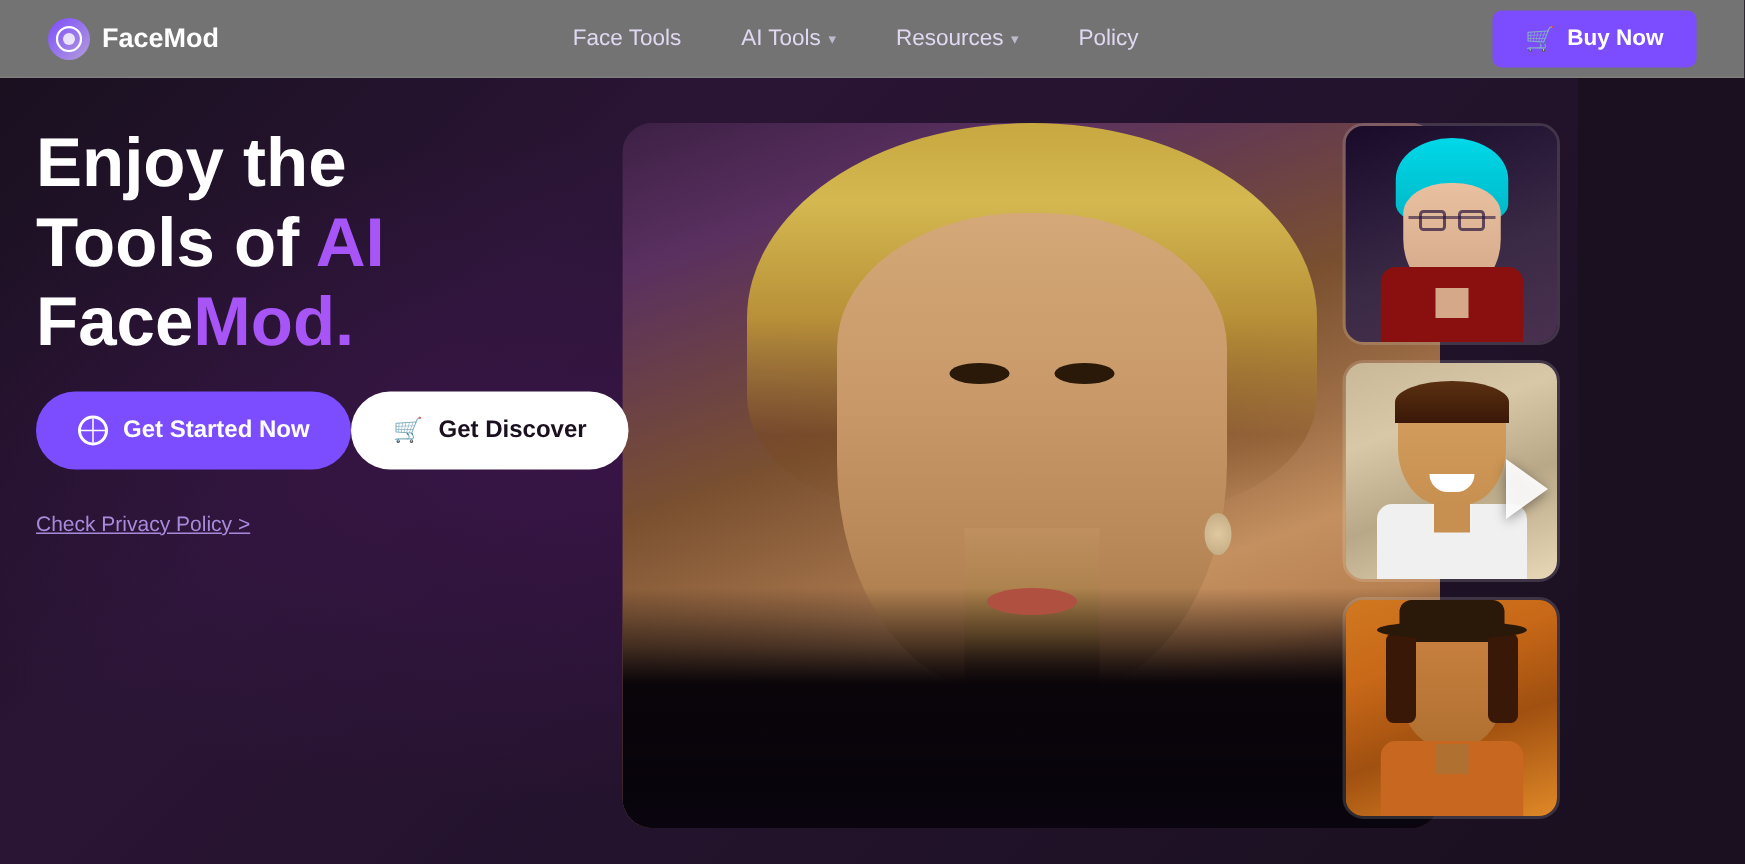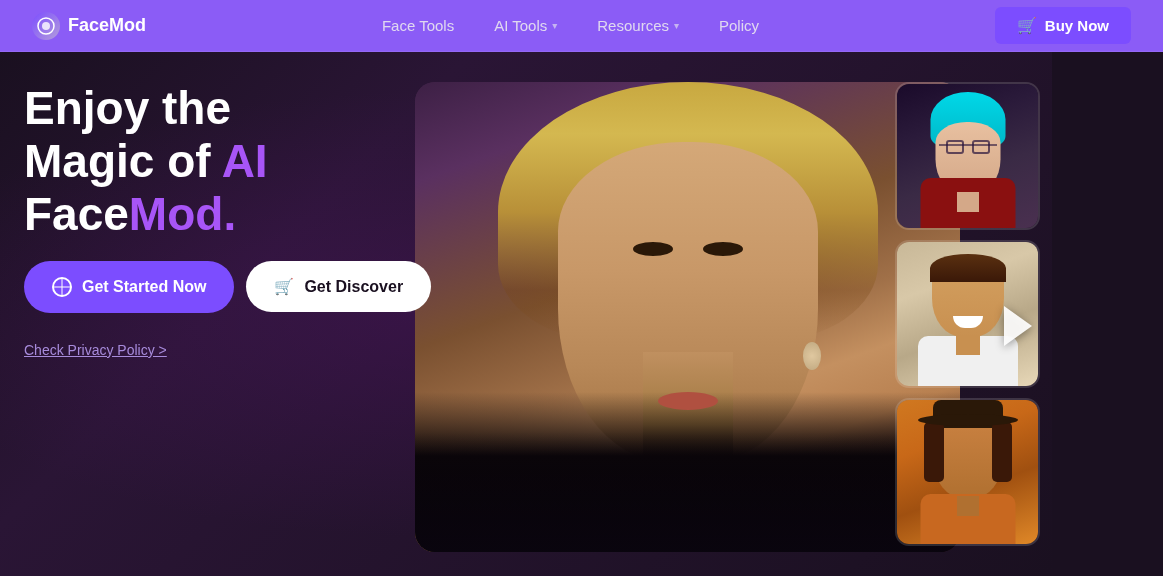--- a/index.html
+++ b/index.html
@@ -12,21 +12,21 @@
       color: white;
     }
 
     
     nav {
       display: flex;
       align-items: center;
       justify-content: space-between;
       padding: 0 32px;
       height: 52px;
-      background: #8b5cf6;
+      background: #737373;
       border-bottom: 1px solid rgba(255,255,255,0.08);
       position: relative;
       z-index: 10;
     }
     .nav-logo {
       display: flex;
       align-items: center;
       gap: 8px;
       font-weight: 700;
       font-size: 18px;
@@ -119,21 +119,21 @@
     }
     .hero-desc {
       font-size: 15px;
       color: #c4b8d8;
       line-height: 1.6;
       margin-bottom: 36px;
       max-width: 390px;
     }
     .hero-buttons {
       display: flex;
-      gap: 12px;
+      gap: 0;
       align-items: center;
       margin-bottom: 28px;
     }
     .btn-started {
       background: #7c4dff;
       color: white;
       border: none;
       padding: 16px 28px;
       border-radius: 50px;
       font-size: 16px;
@@ -267,21 +267,21 @@
       <span>Buy Now</span>
     </button>
   </div>
 </nav>
 
 <div class="hero">
 
   <div class="hero-content">
     <h1 class="hero-title">
       <span>Enjoy the</span><br>
-      <span>Magic of </span><span class="highlight">AI</span><br>
+      <span>Tools of </span><span class="highlight">AI</span><br>
       <span>Face<span class="accent">Mod.</span></span>
     </h1>
     <div class="hero-buttons">
       <button class="btn-started">
         <span class="icon-globe"></span>
         <span>Get Started Now</span>
       </button>
       <button class="btn-premium">
         <span class="icon-cart">🛒</span>
         <span>Get Discover</span>

